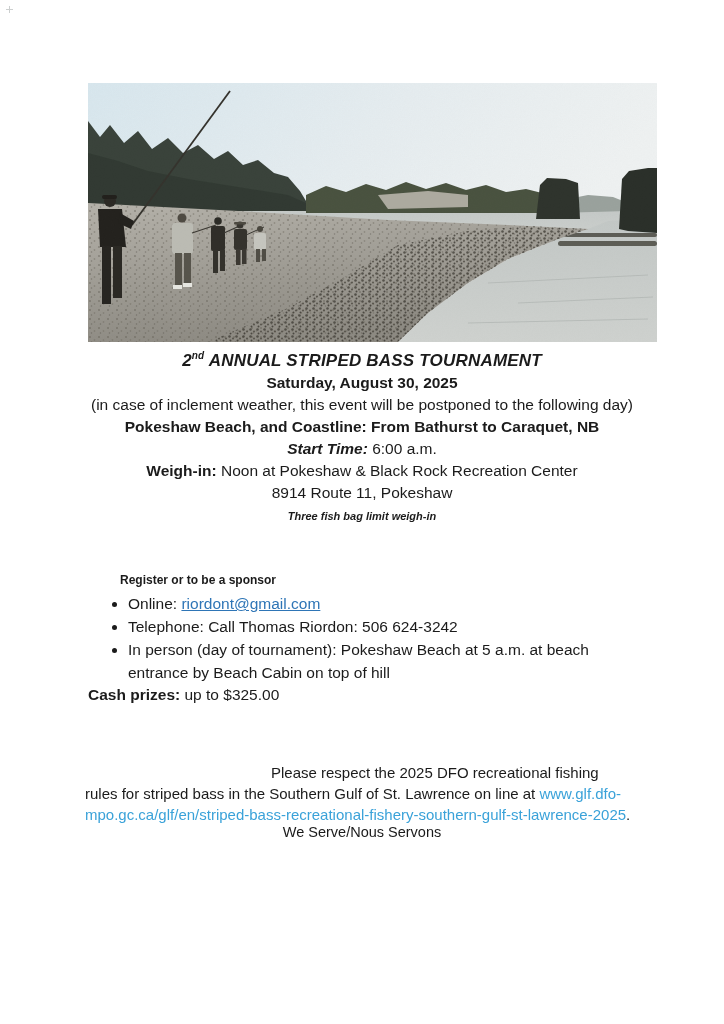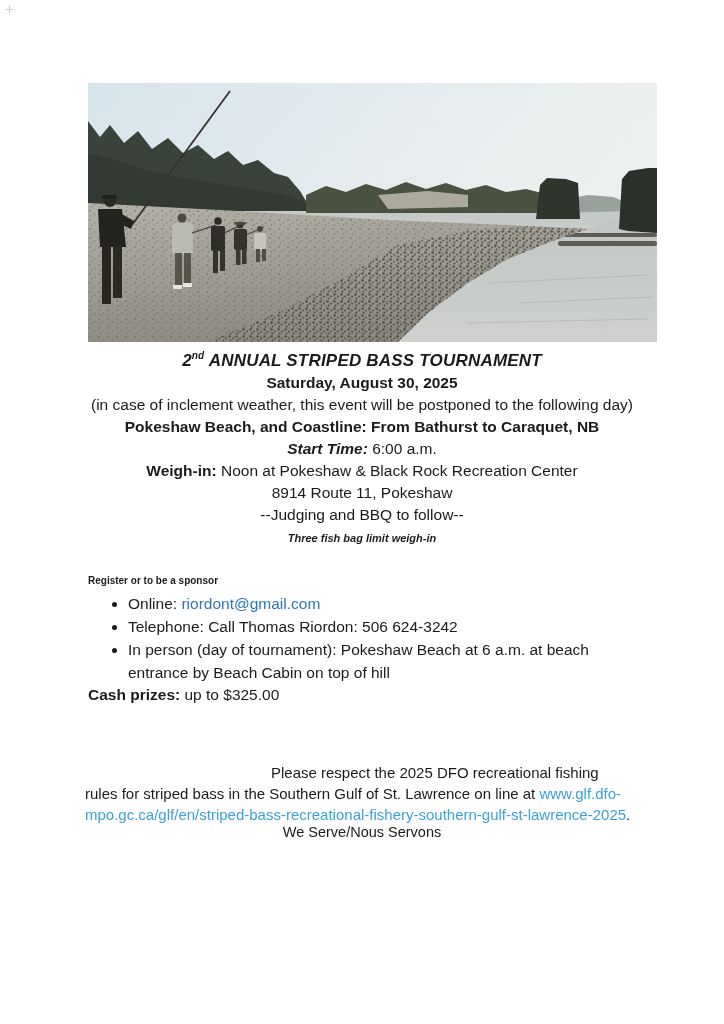--- a/index.html
+++ b/index.html
@@ -26,26 +26,26 @@
   }
   .l-title   { font-size:17px; font-weight:bold; font-style:italic; line-height:23px; letter-spacing:.2px; }
   .l-title sup { font-size:10px; }
   .l-bold    { font-size:15.5px; font-weight:bold; line-height:22px; }
   .l-reg     { font-size:15.5px; line-height:22px; }
   .l-baglimit{ font-size:11px; font-weight:bold; font-style:italic; line-height:24px; }
   .lbl-bi    { font-weight:bold; font-style:italic; }
   .lbl-b     { font-weight:bold; }
 
   .left-block { position:absolute; left:88px; top:569px; width:580px; text-align:left; }
-  .register-heading { font-size:10px; font-weight:bold; line-height:23px; }
+  .register-heading { font-size:12px; font-weight:bold; line-height:23px;margin-left:32px; }
   ul.bullets { margin:0; padding:0 0 0 40px; list-style:disc; }
   ul.bullets li { font-size:15.5px; line-height:23px; }
   .fee-line, .prize-line { font-size:15.5px; line-height:21px; }
 
-  a.email-link { color:var(--email-link,#2e75b6); cursor:pointer; }
+  a.email-link { color:var(--email-link,#2e75b6); text-decoration:underline; cursor:pointer; }
   a.dfo-link   { color:var(--dfo-link,#3aa2d9); text-decoration:none; cursor:pointer; }
 
   .dfo-para { position:absolute; left:85px; top:726px; width:585px; font-size:15px; line-height:21px; }
   .dfo-line1 { display:block; padding-left:186px;margin-top:36px; }
 
   .motto { position:absolute; left:0; top:822px; width:724px; text-align:center; font-size:14.5px; line-height:20px; }
 </style>
 </head>
 <body>
 
@@ -169,31 +169,30 @@
   </div>
 
   <div class="center-block">
     <div class="l-title"><span>2</span><sup>nd</sup><span> ANNUAL STRIPED BASS TOURNAMENT</span></div>
     <div class="l-bold">Saturday, August 30, 2025</div>
     <div class="l-reg">(in case of inclement weather, this event will be postponed to the following day)</div>
     <div class="l-bold">Pokeshaw Beach, and Coastline: From Bathurst to Caraquet, NB</div>
     <div class="l-reg"><span class="lbl-bi">Start Time:</span><span> 6:00 a.m.</span></div>
     <div class="l-reg"><span class="lbl-b">Weigh-in:</span><span> Noon at Pokeshaw &amp; Black Rock Recreation Center</span></div>
     <div class="l-reg">8914 Route 11, Pokeshaw</div>
-    <div class="l-reg">--Judging and BBQ to follow--</div>
     <div class="l-baglimit">Three fish bag limit weigh-in</div>
   </div>
 
   <div class="left-block">
     <div class="register-heading">Register or to be a sponsor</div>
     <ul class="bullets">
       <li><span>Online: </span><a class="email-link">riordont@gmail.com</a></li>
       <li>Telephone: Call Thomas Riordon: 506 624-3242</li>
       <li>
-          <span style="display:block">In person (day of tournament): Pokeshaw Beach at 6 a.m. at beach</span>
+          <span style="display:block">In person (day of tournament): Pokeshaw Beach at 5 a.m. at beach</span>
           <span style="display:block">entrance by Beach Cabin on top of hill</span>
         </li>
     </ul>
     <div class="prize-line"><span class="lbl-b">Cash prizes:</span><span> up to $325.00</span></div>
   </div>
 
   <div class="dfo-para">
     <span class="dfo-line1">Please respect the 2025 DFO recreational fishing</span>
     <span>rules for striped bass in the Southern Gulf of St. Lawrence on line at </span><a class="dfo-link">www.glf.dfo-</a><br>
     <a class="dfo-link">mpo.gc.ca/glf/en/striped-bass-recreational-fishery-southern-gulf-st-lawrence-2025</a><span>.</span>

